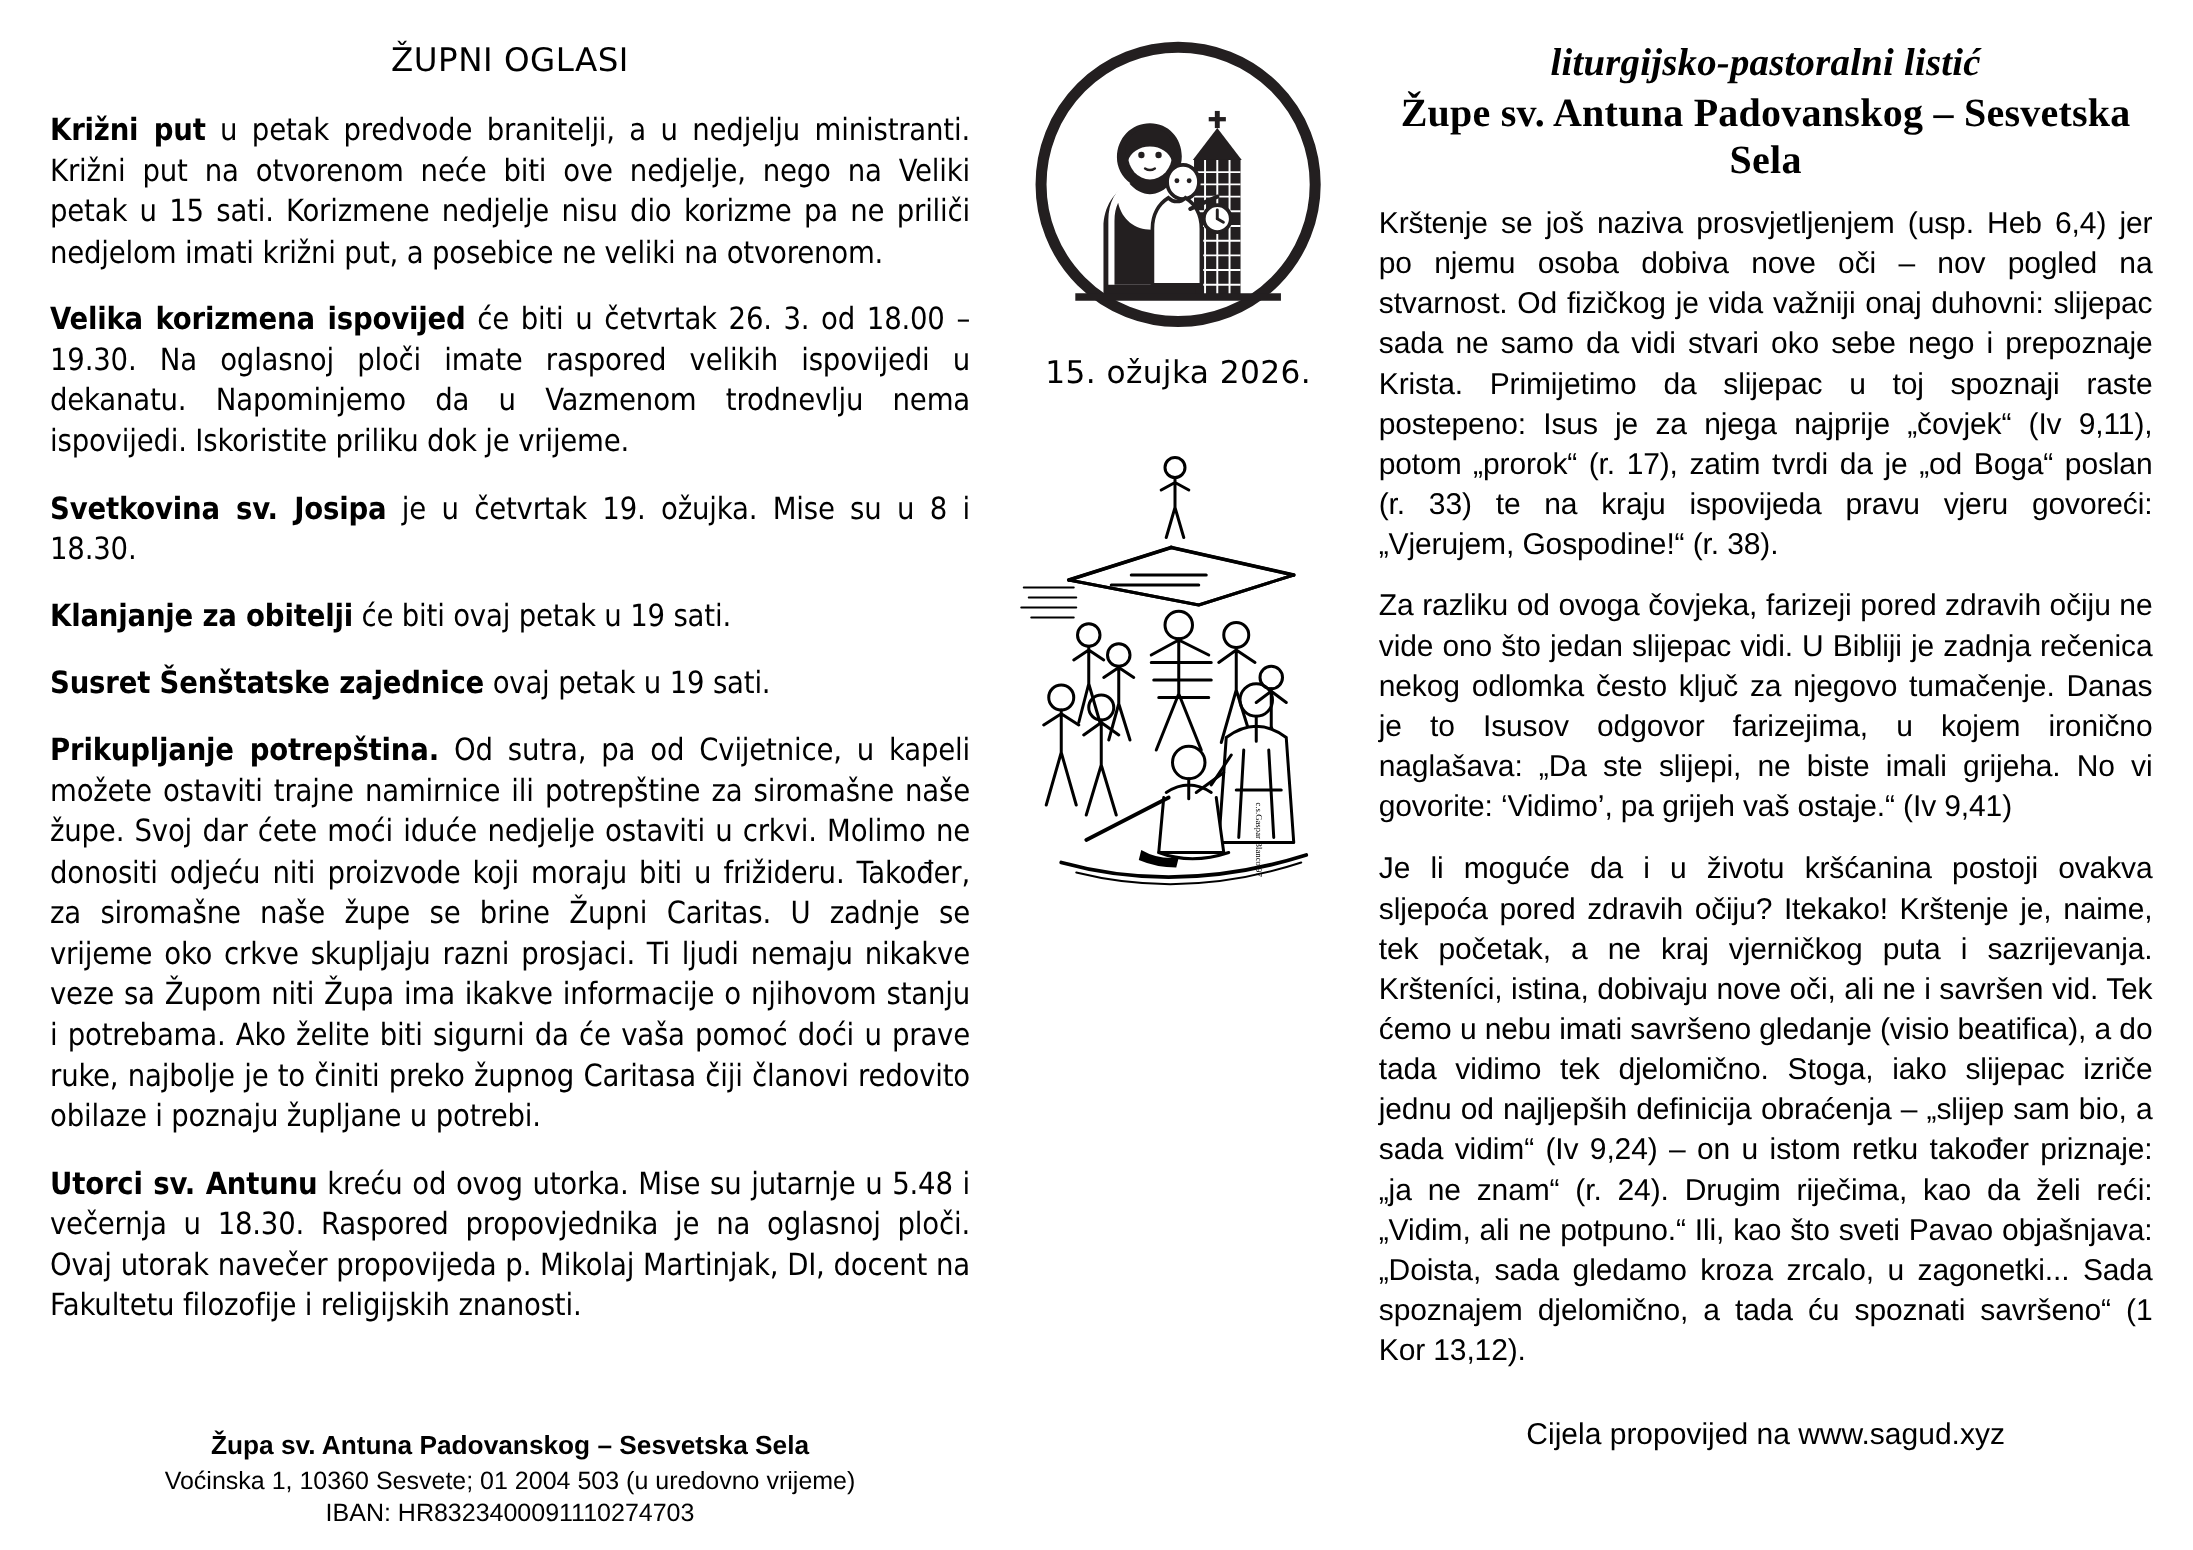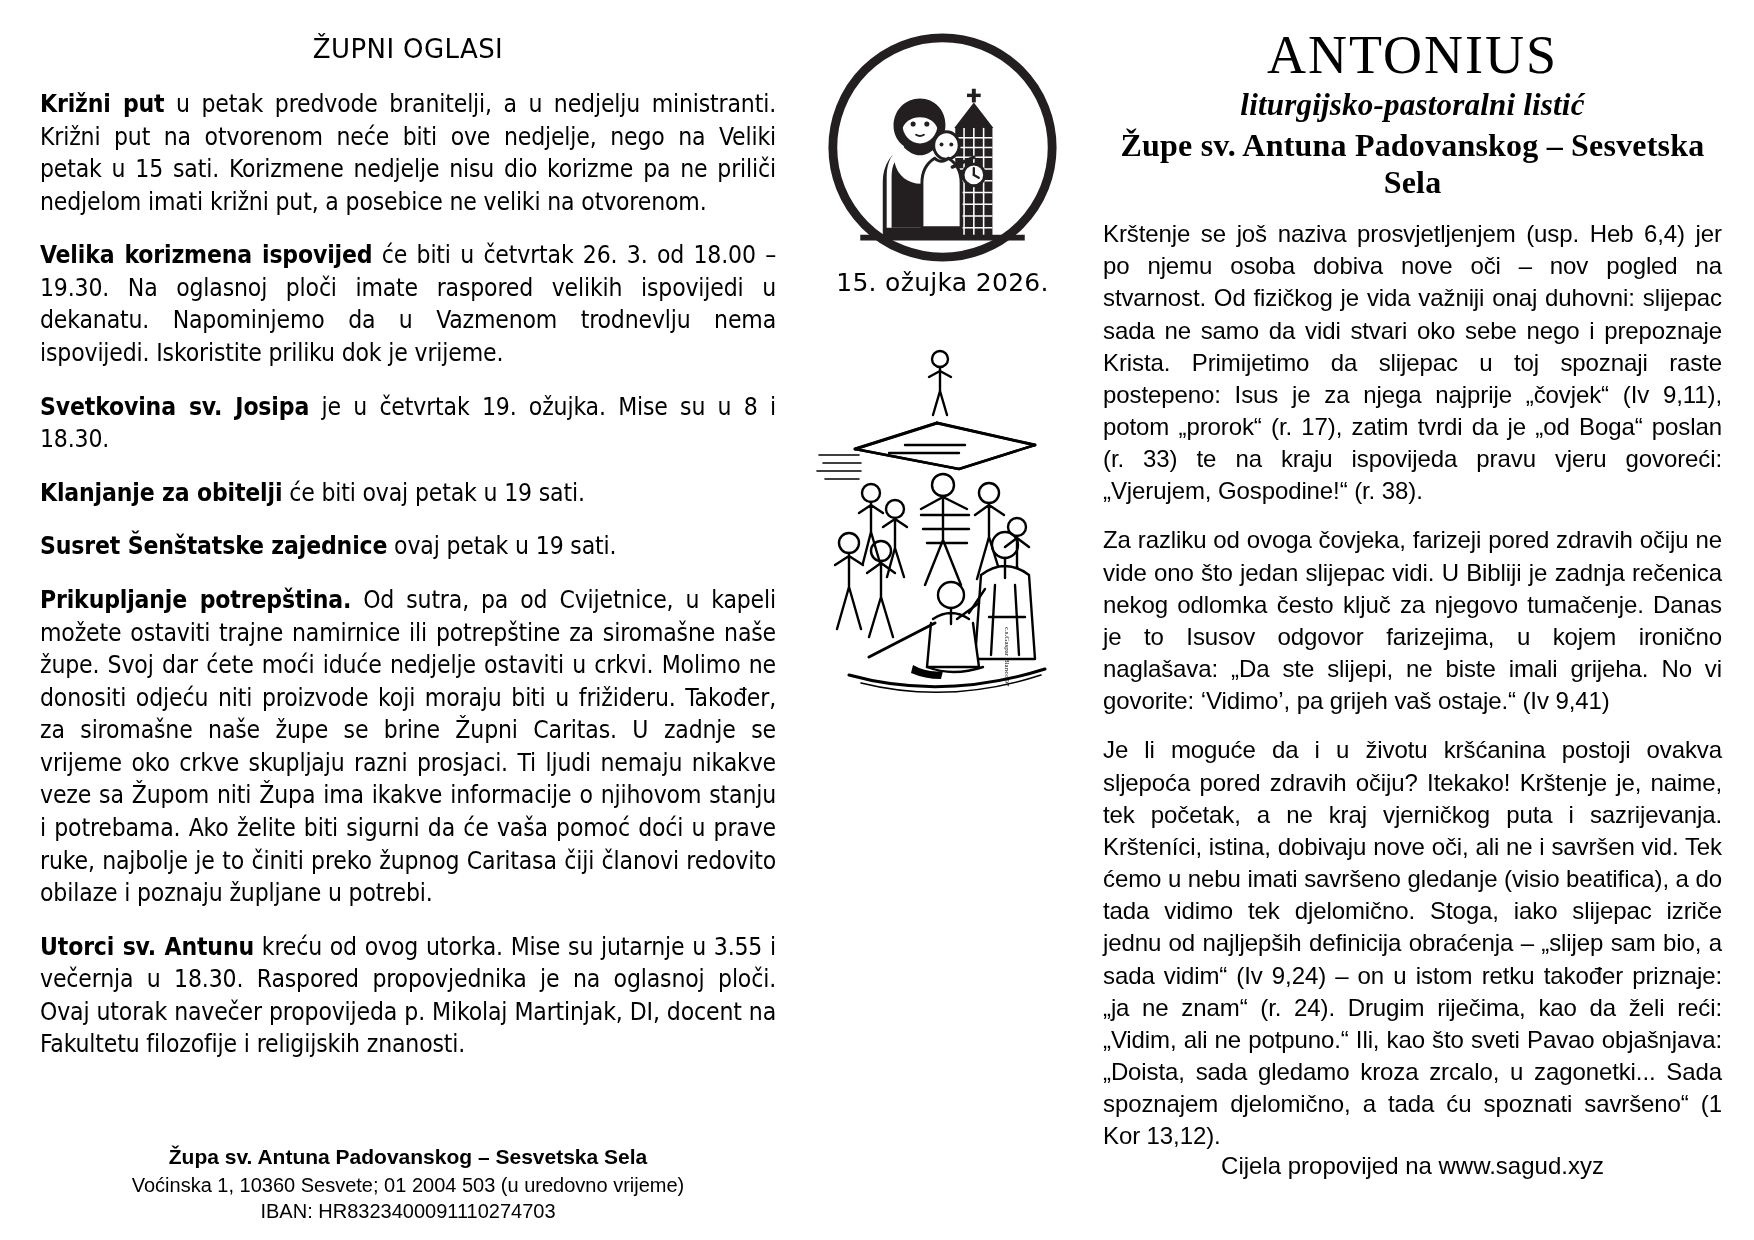--- a/index.html
+++ b/index.html
@@ -59,21 +59,21 @@
   }
   .emblem { width:235px; height:235px; display:block; }
   .c-heading {
     margin-top:16px;
     text-align:center;
     font-size:23.5px;
     line-height:1.38;
     letter-spacing:0.2px;
   }
   .c-date {
-    margin-top:3px;
+    margin-top:18px;
     text-align:center;
     font-size:25px;
     letter-spacing:0.3px;
   }
   .c-ref {
     margin-top:68px;
     text-align:center;
     font-size:24px;
     line-height:1.5;
     letter-spacing:0.2px;
@@ -136,21 +136,21 @@
     <p class="ann">
       <b>Klanjanje za obitelji</b><span> će biti ovaj petak u 19 sati.</span>
     </p>
     <p class="ann">
       <b>Susret Šenštatske zajednice</b><span> ovaj petak u 19 sati.</span>
     </p>
     <p class="ann">
       <b>Prikupljanje potrepština.</b><span> Od sutra, pa od Cvijetnice, u kapeli možete ostaviti trajne namirnice ili potrepštine za siromašne naše župe. Svoj dar ćete moći iduće nedjelje ostaviti u crkvi. Molimo ne donositi odjeću niti proizvode koji moraju biti u frižideru. Također, za siromašne naše župe se brine Župni Caritas. U zadnje se vrijeme oko crkve skupljaju razni prosjaci. Ti ljudi nemaju nikakve veze sa Župom niti Župa ima ikakve informacije o njihovom stanju i potrebama. Ako želite biti sigurni da će vaša pomoć doći u prave ruke, najbolje je to činiti preko župnog Caritasa čiji članovi redovito obilaze i poznaju župljane u potrebi.</span>
     </p>
     <p class="ann last">
-      <b>Utorci sv. Antunu</b><span> kreću od ovog utorka. Mise su jutarnje u 3.55 i večernja u 18.30. Raspored propovjednika je na oglasnoj ploči. Ovaj utorak navečer propovijeda p. Mikolaj Martinjak, DI, docent na Fakultetu filozofije i religijskih znanosti.</span>
+      <b>Utorci sv. Antunu</b><span> kreću od ovog utorka. Mise su jutarnje u 5.48 i večernja u 18.30. Raspored propovjednika je na oglasnoj ploči. Ovaj utorak navečer propovijeda p. Mikolaj Martinjak, DI, docent na Fakultetu filozofije i religijskih znanosti.</span>
     </p>
 
     <div class="left-footer">
       <div class="lf-name">Župa sv. Antuna Padovanskog – Sesvetska Sela</div>
       <div class="lf-line">Voćinska 1, 10360 Sesvete; 01 2004 503 (u uredovno vrijeme)</div>
       <div class="lf-line">IBAN: HR8323400091110274703</div>
     </div>
   </div>
 
   <div class="col-center">
@@ -263,21 +263,20 @@
       </g>
       <g fill="#000">
         <path d="M104 338 q14 8 30 6 l-2 8 q-16 0 -30 -6z"></path>
       </g>
       <text x="196" y="300" font-size="7" font-family="'Liberation Serif', serif" fill="#000" transform="rotate(90 196 300)">c.s.Gaspar Blanco 97</text>
     </svg>
   </div>
 
   <div class="col-right">
     <div class="masthead">
-      <div class="mh-title">ANTONIUS</div>
       <div class="mh-sub1">liturgijsko-pastoralni listić</div>
       <div class="mh-sub2">Župe sv. Antuna Padovanskog – Sesvetska Sela</div>
     </div>
 
     <p class="body-p">Krštenje se još naziva prosvjetljenjem (usp. Heb 6,4) jer po njemu osoba dobiva nove oči – nov pogled na stvarnost. Od fizičkog je vida važniji onaj duhovni: slijepac sada ne samo da vidi stvari oko sebe nego i prepoznaje Krista. Primijetimo da slijepac u toj spoznaji raste postepeno: Isus je za njega najprije „čovjek“ (Iv 9,11), potom „prorok“ (r. 17), zatim tvrdi da je „od Boga“ poslan (r. 33) te na kraju ispovijeda pravu vjeru govoreći: „Vjerujem, Gospodine!“ (r. 38).</p>
     <p class="body-p">Za razliku od ovoga čovjeka, farizeji pored zdravih očiju ne vide ono što jedan slijepac vidi. U Bibliji je zadnja rečenica nekog odlomka često ključ za njegovo tumačenje. Danas je to Isusov odgovor farizejima, u kojem ironično naglašava: „Da ste slijepi, ne biste imali grijeha. No vi govorite: ‘Vidimo’, pa grijeh vaš ostaje.“ (Iv 9,41)</p>
     <p class="body-p">Je li moguće da i u životu kršćanina postoji ovakva sljepoća pored zdravih očiju? Itekako! Krštenje je, naime, tek početak, a ne kraj vjerničkog puta i sazrijevanja. Kršteníci, istina, dobivaju nove oči, ali ne i savršen vid. Tek ćemo u nebu imati savršeno gledanje (visio beatifica), a do tada vidimo tek djelomično. Stoga, iako slijepac izriče jednu od najljepših definicija obraćenja – „slijep sam bio, a sada vidim“ (Iv 9,24) – on u istom retku također priznaje: „ja ne znam“ (r. 24). Drugim riječima, kao da želi reći: „Vidim, ali ne potpuno.“ Ili, kao što sveti Pavao objašnjava: „Doista, sada gledamo kroza zrcalo, u zagonetki... Sada spoznajem djelomično, a tada ću spoznati savršeno“ (1 Kor 13,12).</p>
 
     <div class="right-footer">Cijela propovijed na www.sagud.xyz</div>
   </div>

